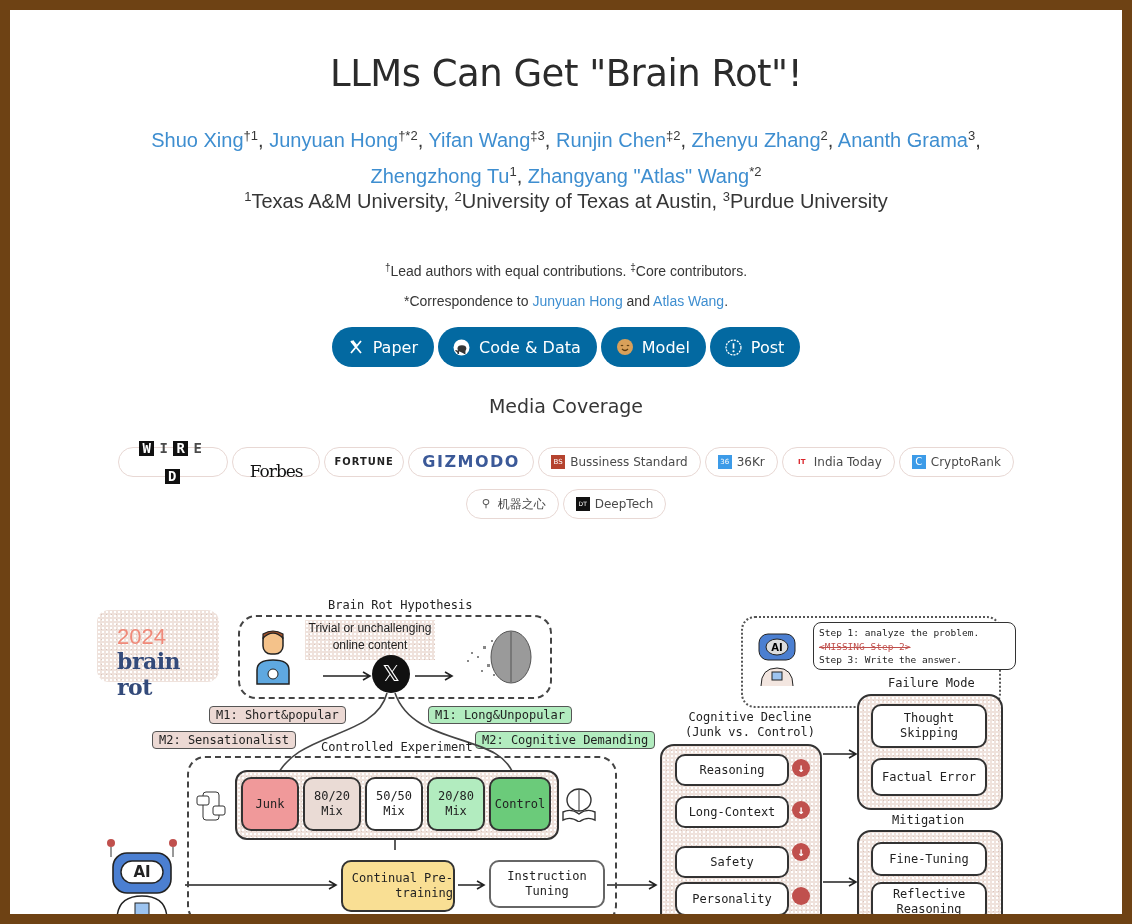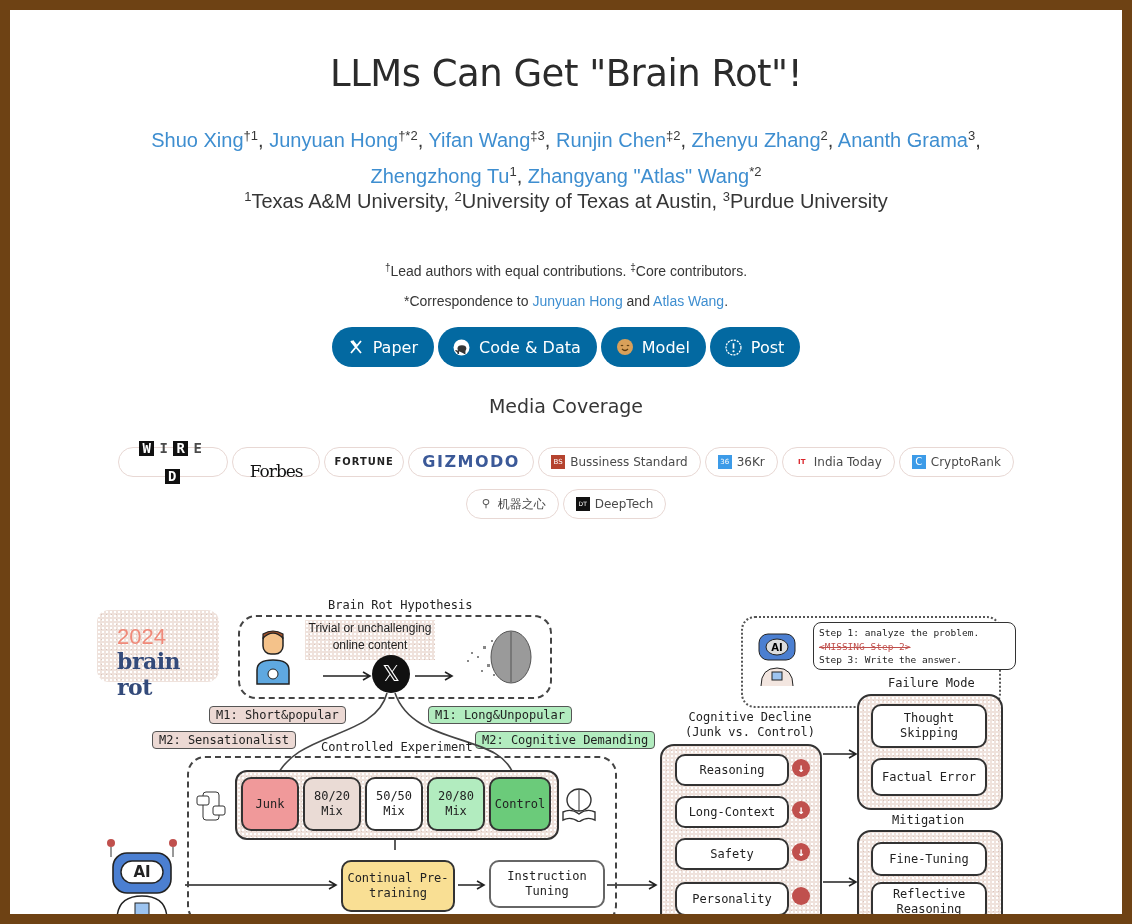--- a/index.html
+++ b/index.html
@@ -254,21 +254,21 @@
     <div class="box" style="left:270px;top:197px;width:54px;height:50px;background:#ffffff;">50/50 Mix</div>
     <div class="box" style="left:332px;top:197px;width:54px;height:50px;background:#b2ecbf;">20/80 Mix</div>
     <div class="box" style="left:394px;top:197px;width:58px;height:50px;background:#6bcb7a;">Control</div>
     <div style="position:absolute;left:464px;top:206px;width:40px;height:36px;">
       <svg width="40" height="36">
           <ellipse cx="20" cy="14" rx="12" ry="11" fill="#fff" stroke="#333" stroke-width="1.4"></ellipse>
           <path d="M20 3 V25" stroke="#333"></path>
           <path d="M4 26 q8-4 16 2 q8-6 16-2 v8 q-8-4-16 2 q-8-6-16-2z" fill="#fff" stroke="#333" stroke-width="1.4"></path>
         </svg>
     </div>
-    <div class="box" style="left:246px;top:280px;width:110px;height:48px;background:#f9df94;">Continual Pre-training</div>
+    <div class="box" style="left:246px;top:280px;width:110px;height:48px;background:#f9df94;text-align:right;">Continual Pre-training</div>
     <div class="box noisy" style="left:394px;top:280px;width:112px;height:44px;border-color:#666;">Instruction Tuning</div>
 
     <div style="position:absolute;left:10px;top:255px;width:74px;height:85px;">
       <svg width="74" height="85">
           <circle cx="6" cy="8" r="4" fill="#c0504d"></circle>
           <circle cx="68" cy="8" r="4" fill="#c0504d"></circle>
           <path d="M6 12 V22 M68 12 V22" stroke="#333"></path>
           <rect x="8" y="18" width="58" height="40" rx="14" fill="#4b7fd1" stroke="#222" stroke-width="1.6"></rect>
           <rect x="16" y="26" width="42" height="22" rx="11" fill="#fff" stroke="#222" stroke-width="1.4"></rect>
           <path d="M12 85 q0-24 25-24 q25 0 25 24" fill="#fff" stroke="#222" stroke-width="1.4"></path>
@@ -279,21 +279,21 @@
 
     <div class="lbl" style="left:590px;top:130px;text-align:center;line-height:15px;">
       <div>Cognitive Decline</div>
       <div>(Junk vs. Control)</div>
     </div>
     <div class="noisy" style="position:absolute;left:565px;top:164px;width:158px;height:180px;border:2px solid #333;border-radius:14px;"></div>
     <div class="box" style="left:580px;top:174px;width:110px;height:28px;">Reasoning</div>
     <div class="down" style="left:697px;top:179px;">↓</div>
     <div class="box" style="left:580px;top:216px;width:110px;height:28px;">Long-Context</div>
     <div class="down" style="left:697px;top:221px;">↓</div>
-    <div class="box" style="left:580px;top:258px;width:110px;height:28px;">Safety</div>
+    <div class="box" style="left:580px;top:266px;width:110px;height:28px;">Safety</div>
     <div class="down" style="left:697px;top:263px;">↓</div>
     <div class="box" style="left:580px;top:302px;width:110px;height:30px;">Personality</div>
     <div class="down" style="left:697px;top:307px;"></div>
 
     <div class="dot" style="left:646px;top:36px;width:256px;height:88px;"></div>
     <div style="position:absolute;left:660px;top:48px;width:44px;height:58px;">
       <svg width="44" height="58">
           <rect x="4" y="6" width="36" height="26" rx="9" fill="#4b7fd1" stroke="#222"></rect>
           <ellipse cx="22" cy="19" rx="11" ry="8" fill="#ddd" stroke="#222"></ellipse>
           <text x="22" y="23" font-size="10" text-anchor="middle" font-family="DejaVu Sans" font-weight="bold">AI</text>

